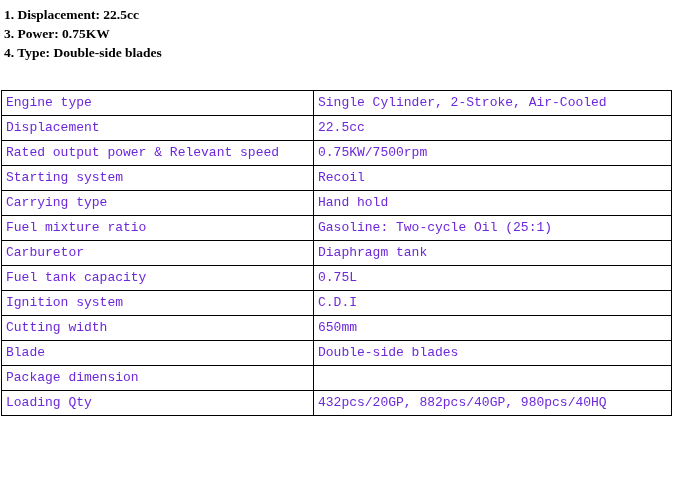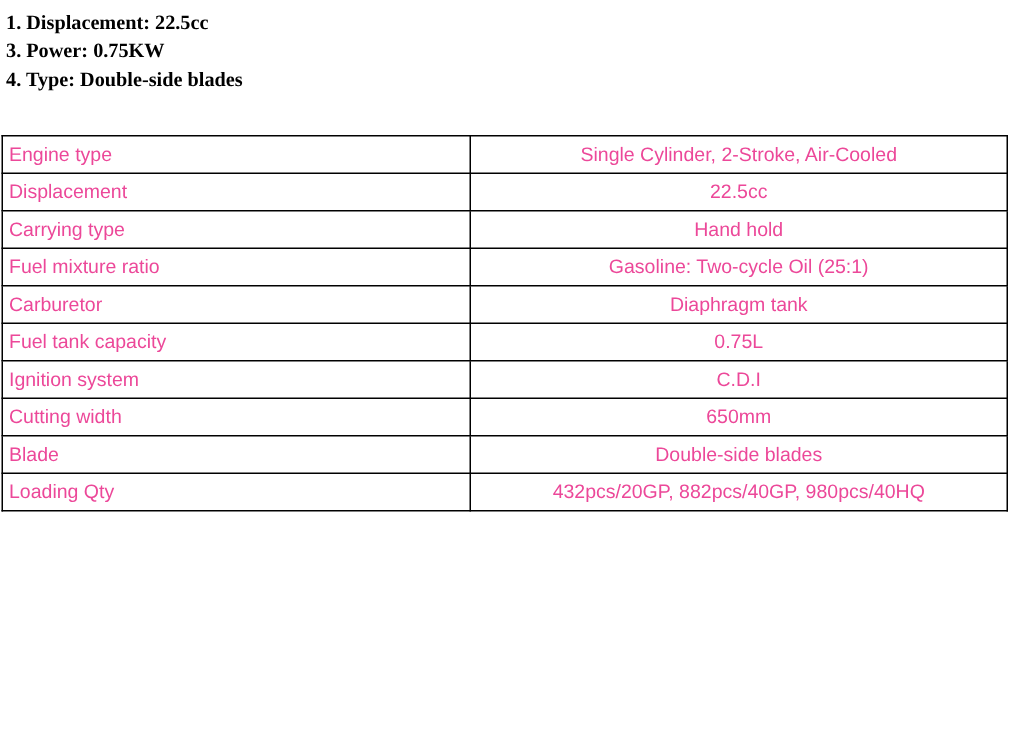--- a/index.html
+++ b/index.html
@@ -46,31 +46,30 @@
     width: 671px;
     border-collapse: collapse;
     table-layout: fixed;
     font-size: 13px;
   }
   .spec-table td {
     border: 1px solid #000000;
     height: 24px;
     padding: 0 4px;
     vertical-align: middle;
-    font-family: Liberation Sans, sans-serif;
+    font-family: Liberation Mono, monospace;
     font-size: 13px;
     line-height: 16px;
-    color: #ec4899;
+    color: #6d28d9;
   }
   .spec-table td.label {
     width: 303px;
     text-align: left;
   }
   .spec-table td.value {
-    text-align: center;
   }
 </style>
 </head>
 <body>
 
 <div class="page">
 
   <div class="highlights">
     <div class="highlight-line">1. Displacement: 22.5cc</div>
     <div class="highlight-line">3. Power: 0.75KW</div>
@@ -79,20 +78,28 @@
 
   <table class="spec-table">
     <tbody>
       <tr>
         <td class="label">Engine type</td>
         <td class="value">Single Cylinder, 2-Stroke, Air-Cooled</td>
       </tr>
       <tr>
         <td class="label">Displacement</td>
         <td class="value">22.5cc</td>
+      </tr>
+      <tr>
+        <td class="label">Rated output power &amp; Relevant speed</td>
+        <td class="value">0.75KW/7500rpm</td>
+      </tr>
+      <tr>
+        <td class="label">Starting system</td>
+        <td class="value">Recoil</td>
       </tr>
       <tr>
         <td class="label">Carrying type</td>
         <td class="value">Hand hold</td>
       </tr>
       <tr>
         <td class="label">Fuel mixture ratio</td>
         <td class="value">Gasoline: Two-cycle Oil (25:1)</td>
       </tr>
       <tr>
@@ -109,19 +116,23 @@
       </tr>
       <tr>
         <td class="label">Cutting width</td>
         <td class="value">650mm</td>
       </tr>
       <tr>
         <td class="label">Blade</td>
         <td class="value">Double-side blades</td>
       </tr>
       <tr>
+        <td class="label">Package dimension</td>
+        <td class="value"></td>
+      </tr>
+      <tr>
         <td class="label">Loading Qty</td>
         <td class="value">432pcs/20GP, 882pcs/40GP, 980pcs/40HQ</td>
       </tr>
     </tbody>
   </table>
 
 </div>
 
 </body></html>

